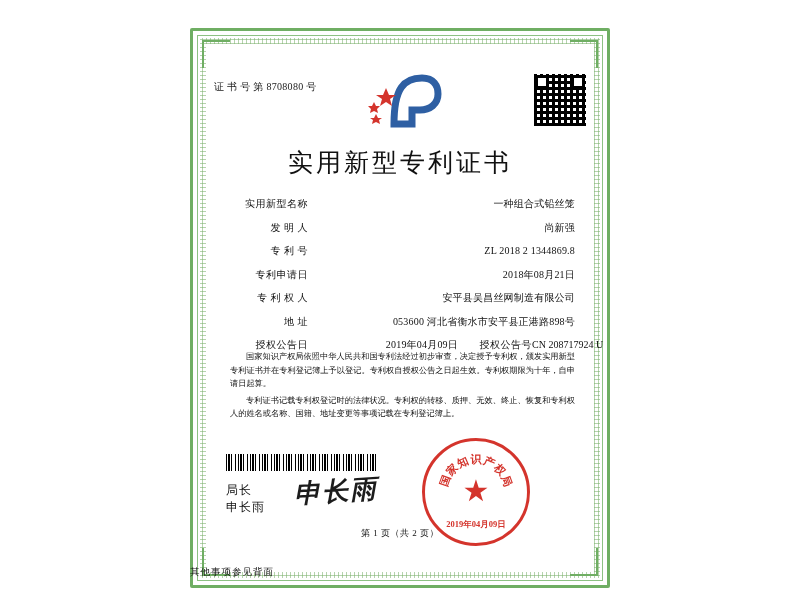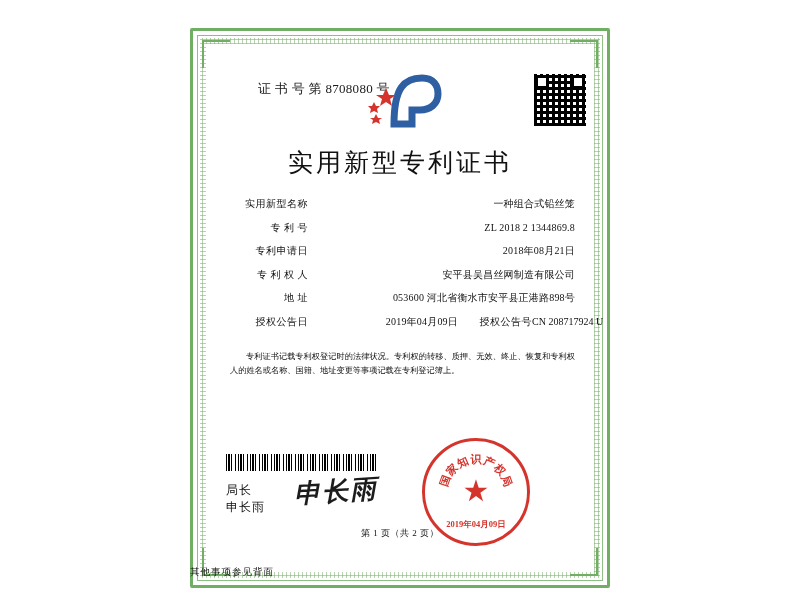--- a/index.html
+++ b/index.html
@@ -74,25 +74,24 @@
     position: absolute;
     left: 22px; top: 22px;
     width: 376px;
     height: 516px;
   }
 
   .cert-no {
     position: absolute;
     left: 2px;
     top: 30px;
-    font-size: 13px;
+    font-size: 10px;
     color: #1a1a1a;
     letter-spacing: 0.3px;
     white-space: nowrap;
-    margin-left: 44px;
   }
 
   .logo {
     position: absolute;
     left: 152px;
     top: 18px;
     width: 80px;
     height: 62px;
   }
   .qr {
@@ -316,20 +315,24 @@
       <div class="qr"></div>
 
       <div class="title">实用新型专利证书</div>
 
       <div class="fields">
         <div class="field-row">
           <span class="field-label">实用新型名称</span>
           <span class="field-value">一种组合式铅丝笼</span>
         </div>
         <div class="field-row">
+          <span class="field-label">发 明 人</span>
+          <span class="field-value">尚新强</span>
+        </div>
+        <div class="field-row">
           <span class="field-label">专 利 号</span>
           <span class="field-value">ZL 2018 2 1344869.8</span>
         </div>
         <div class="field-row">
           <span class="field-label">专利申请日</span>
           <span class="field-value">2018年08月21日</span>
         </div>
         <div class="field-row">
           <span class="field-label">专 利 权 人</span>
           <span class="field-value">安平县吴昌丝网制造有限公司</span>
@@ -340,20 +343,21 @@
         </div>
         <div class="field-row split">
           <span class="field-label">授权公告日</span>
           <span class="field-value">2019年04月09日</span>
           <span class="inline-label">授权公告号</span>
           <span class="inline-value">CN 208717924 U</span>
         </div>
       </div>
 
       <div class="paragraphs">
+        <p>国家知识产权局依照中华人民共和国专利法经过初步审查，决定授予专利权，颁发实用新型专利证书并在专利登记簿上予以登记。专利权自授权公告之日起生效。专利权期限为十年，自申请日起算。</p>
         <p>专利证书记载专利权登记时的法律状况。专利权的转移、质押、无效、终止、恢复和专利权人的姓名或名称、国籍、地址变更等事项记载在专利登记簿上。</p>
       </div>
 
       <div class="barcode"></div>
 
       <div class="signature-block">
         <div>局长</div>
         <div>申长雨</div>
       </div>
       <div class="signature-script">申长雨</div>

